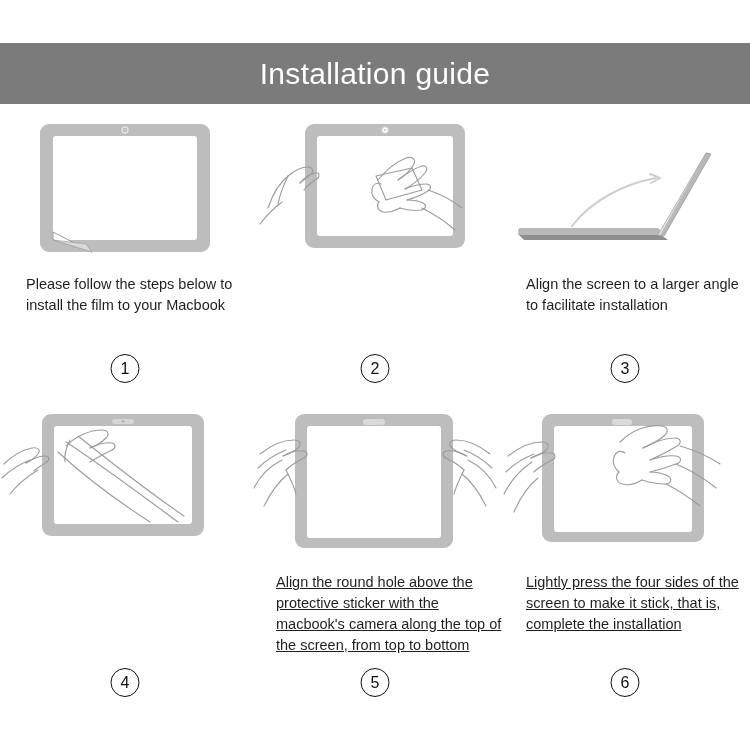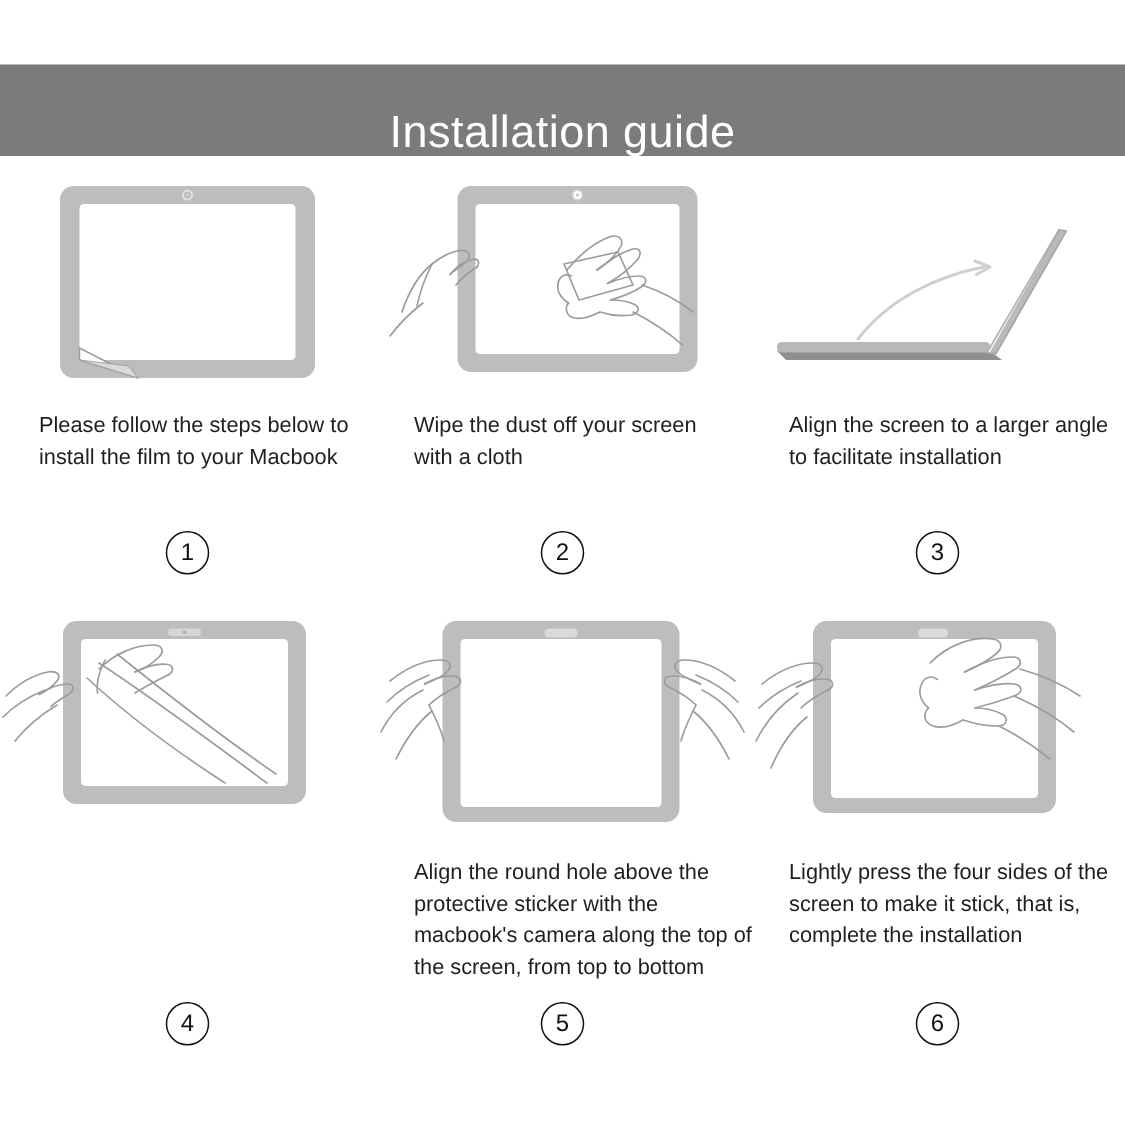--- a/index.html
+++ b/index.html
@@ -18,21 +18,21 @@
 
   
   .banner {
     position: absolute;
     left: 0;
     top: 43px;
     width: 750px;
     height: 61px;
     background: #7b7b7b;
     display: flex;
-    align-items: flex-end;
+    align-items: center;
     justify-content: center;
   }
   .banner-title {
     color: #ffffff;
     font-size: 30px;
     font-weight: 400;
     letter-spacing: 0.3px;
     line-height: 1;
   }
 
@@ -59,21 +59,21 @@
   .art svg { display: block; }
   .caption {
     position: absolute;
     left: 26px;
     top: 170px;
     width: 216px;
     font-size: 14.5px;
     line-height: 21px;
     color: #1f1f1f;
   }
-  .step.wide .caption { width: 228px; }
+  .step.wide .caption { width: 228px; text-decoration: underline; }
   .badge {
     position: absolute;
     left: 50%;
     transform: translateX(-50%);
     top: 250px;
     width: 29px;
     height: 29px;
     border: 1.4px solid #101010;
     border-radius: 50%;
     display: flex;
@@ -135,21 +135,20 @@
           <path d="M150 104 C144 107 138 109 133 108 C128 107 126 102 129 98"></path>
           <path d="M129 98 C124 95 121 90 122 85 C123 80 127 78 131 80"></path>
 
           <path d="M126 72 L162 64 L172 86 L136 96 Z"></path>
 
           <path d="M178 86 C190 90 202 96 212 104"></path>
           <path d="M172 104 C184 110 196 118 205 126"></path>
         </g>
       </svg>
     </div>
-    <div class="caption">Wipe the dust off your screen with a cloth</div>
     <div class="badge">2</div>
   </div>
 
   <div class="step">
     <div class="art">
       <svg width="250" height="158" viewBox="0 0 250 158">
 
         <path d="M18 130 L160 130 L168 136 L24 136 Z" fill="#8f8f8f"></path>
         <rect x="18" y="124" width="142" height="7" rx="3" fill="#b8b8b8"></rect>
 

